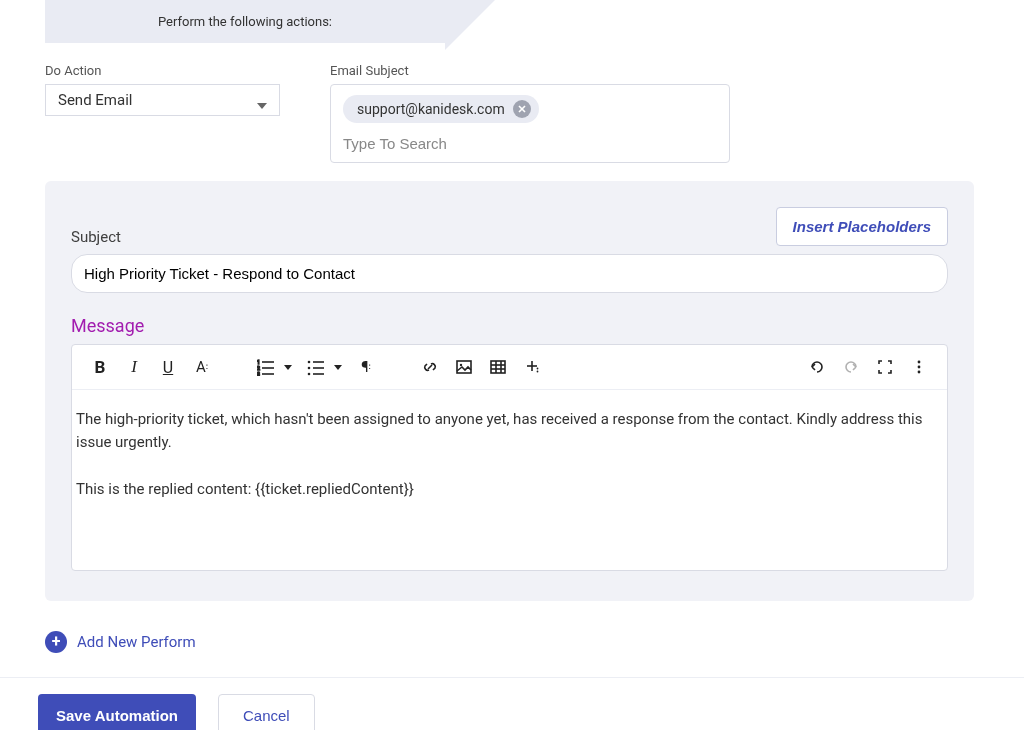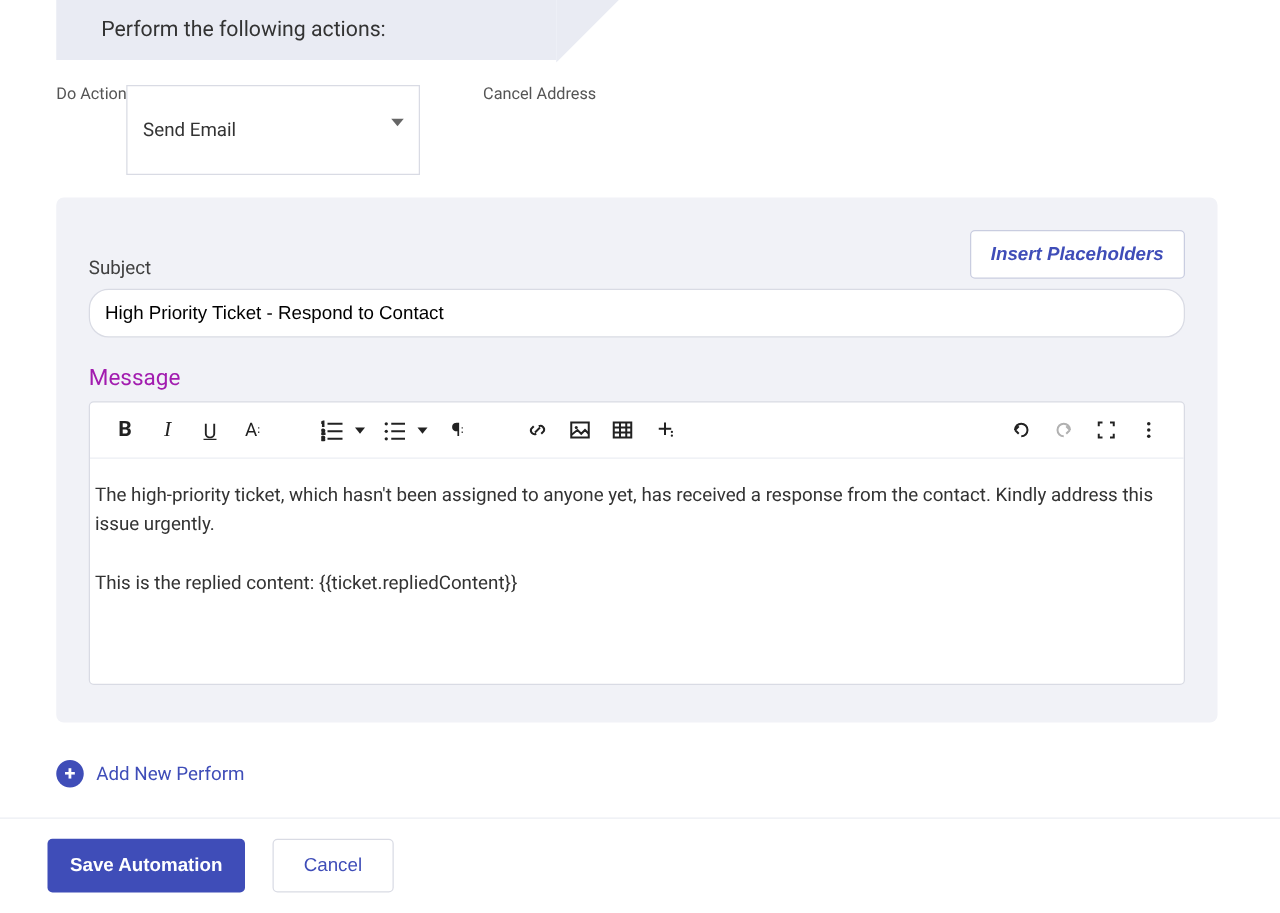--- a/index.html
+++ b/index.html
@@ -11,58 +11,59 @@
     background: #fff;
     width: 1024px;
   }
   .container { padding: 0 0 40px 0; }
 
   
   .ribbon {
     background: #e9ebf3;
     padding: 14px 36px;
     margin: 0 50px 0 45px;
-    font-size: 17px;
+    font-size: 13px;
     color: #333;
     position: relative;
     display: inline-block;
     min-width: 400px;
+    text-align: center;
   }
   .ribbon::after {
     content: "";
     position: absolute;
     right: -50px;
     top: 0;
     width: 0; height: 0;
     border-top: 0 solid transparent;
     border-bottom: 50px solid transparent;
     border-left: 50px solid #e9ebf3;
   }
 
   .top-row {
     display: flex;
     align-items: flex-start;
     gap: 50px;
     margin: 20px 50px 0 45px;
   }
-  .field-block { display: flex; flex-direction: row; }
+  .field-block { display: flex; flex-direction: column; }
   .field-label {
     font-size: 13px;
     color: #555;
     margin-bottom: 6px;
   }
   .select-box {
     border: 1px solid #d9dbe4;
     border-radius: 0;
-    padding: 26px 12px;
+    padding: 6px 12px;
     width: 235px;
     background: #fff;
     display: flex;
     justify-content: space-between;
-    align-items: flex-start;
+    align-items: flex-end;
     font-size: 15px;
     color: #333;
     cursor: pointer;
   }
   .caret-down {
     width: 0; height: 0;
     border-left: 5px solid transparent;
     border-right: 5px solid transparent;
     border-top: 6px solid #666;
   }
@@ -252,21 +253,33 @@
   <div class="top-row">
     <div class="field-block">
       <span class="field-label">Do Action</span>
       <div class="select-box">
         <span>Send Email</span>
         <span class="caret-down"></span>
       </div>
     </div>
 
     <div class="field-block">
-      <span class="field-label">Cancel Address</span>
+      <span class="field-label">Email Subject</span>
+      <div class="email-box">
+        <span class="chip">
+          <span>support@kanidesk.com</span>
+          <span class="chip-close">
+            <svg viewBox="0 0 10 10" width="10" height="10">
+                <line x1="2" y1="2" x2="8" y2="8" stroke="#fff" stroke-width="1.6"></line>
+                <line x1="8" y1="2" x2="2" y2="8" stroke="#fff" stroke-width="1.6"></line>
+              </svg>
+          </span>
+        </span>
+        <input class="email-search" type="text" placeholder="Type To Search" style="">
+      </div>
     </div>
   </div>
 
   <div class="panel">
     <div class="subject-row">
       <span class="subject-label">Subject</span>
       <button class="insert-btn">Insert Placeholders</button>
     </div>
     <input class="subject-input" type="text" value="High Priority Ticket - Respond to Contact" style="">
 

